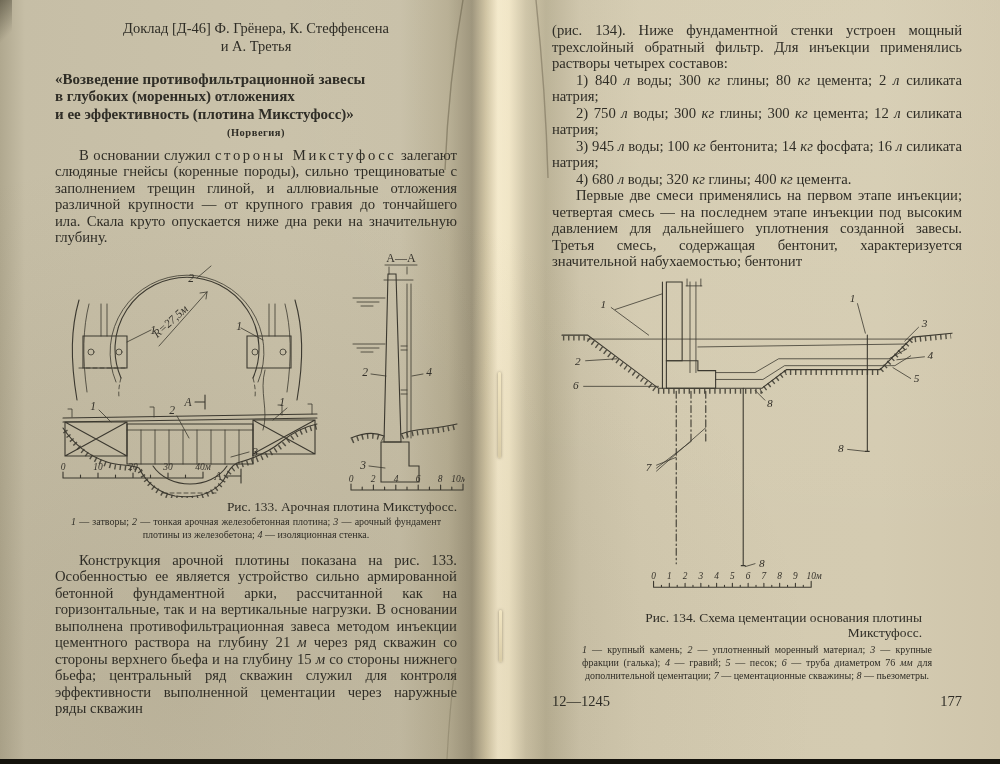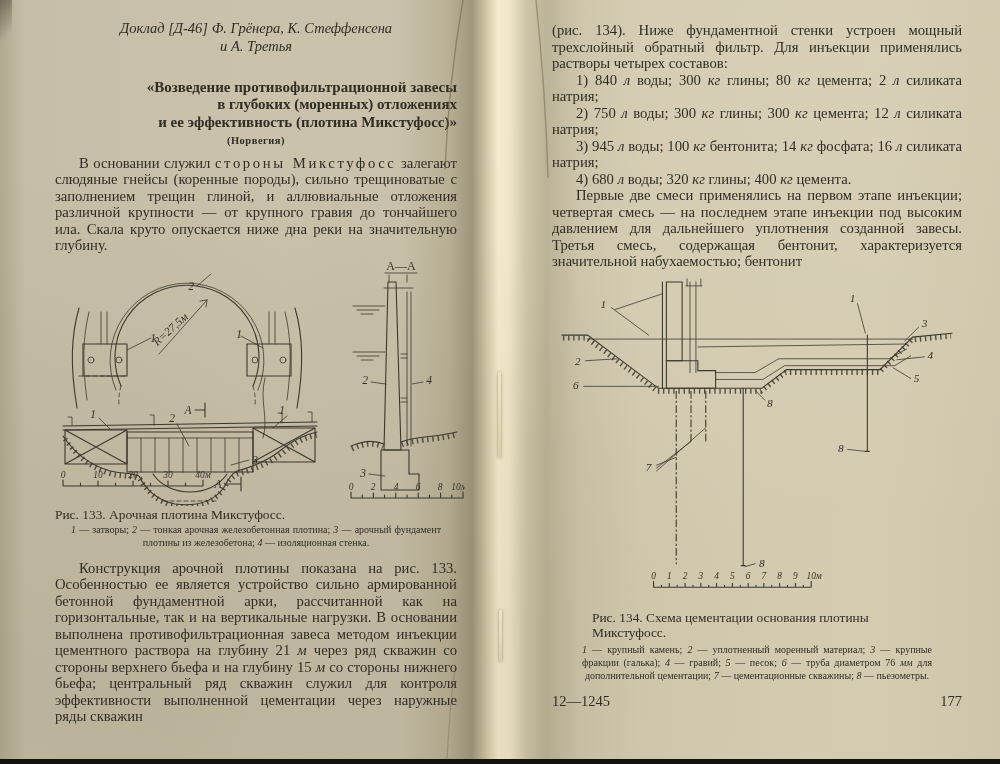--- a/index.html
+++ b/index.html
@@ -13,29 +13,29 @@
         #b7ae93 44.8%,#9c937a 47.2%,#cfc3a2 48.6%,#f4e9cb 49.8%,#f0e5c6 50.9%,
         #cdc3a6 52.6%,#b9b094 54.6%,#ccc3a9 58%,#d3cab0 64%,#d4cbb1 88%,#cfc5ab 100%);}
   .corner-shadow{position:absolute;left:0;top:0;width:12px;height:50px;
     background:linear-gradient(135deg,rgba(60,56,40,.55),transparent 70%)}
   .crease-overlay{position:absolute;left:0;top:0;pointer-events:none}
   .stitch{position:absolute;width:3px;border-radius:2px;
     background:linear-gradient(#f2e6c2,#d9cca7);box-shadow:0 0 3px rgba(80,70,50,.55)}
   .col{position:absolute;top:0}
   .col-left{left:55px;width:402px}
   .col-right{left:552px;width:410px}
-  .hdr{font-style:italic;font-size:14.5px;line-height:1.22;text-align:center;margin-top:20px}
-  .ttl{font-weight:bold;font-size:15px;line-height:1.14;text-align:right;margin-top:24px}
+  .hdr{font-size:14.5px;line-height:1.22;text-align:center;margin-top:20px}
+  .ttl{font-weight:bold;font-size:15px;line-height:1.14;text-align:left;margin-top:16px}
   .sub{font-weight:bold;font-size:10.5px;text-align:center;margin-top:4px;letter-spacing:.5px}
   p.body{font-size:14.7px;line-height:16.5px;text-align:justify;margin:0;text-indent:24px}
   p.body.first{margin-top:9px}
   p.noindent{text-indent:0}
   .sperr{letter-spacing:2.6px}
   .fig{position:relative;margin:0 auto}
-  .caption{font-size:13.4px;line-height:1.18;text-align:left;margin-top:3px}
+  .caption{font-size:13.4px;line-height:1.18;text-align:right;margin-top:3px}
   .legend{font-size:10px;line-height:12.7px;text-align:justify;text-align-last:center;
           padding:2px 16px 0 16px}
   .pagenum{font-size:14.5px;margin-top:5px}
   .footer-row{display:flex;justify-content:space-between;align-items:flex-start;margin-top:6px}
   svg .ln{stroke:#3b382f;fill:none;stroke-width:1.1;stroke-linecap:round}
   svg .thin{stroke-width:.8}
   svg .dash{stroke-dasharray:4 3}
   svg .ddot{stroke-dasharray:7 3 1.5 3}
   svg .hatch{stroke:#3b382f;fill:none;stroke-width:5;stroke-dasharray:1.4 3.8;opacity:.85}
   svg text{font-family:"Liberation Serif",serif;fill:#34312a}

